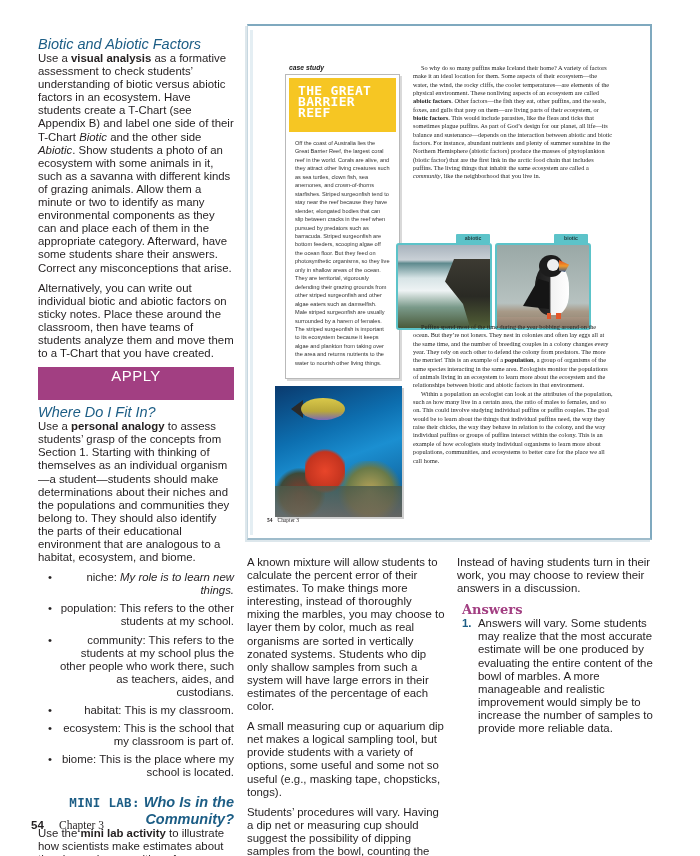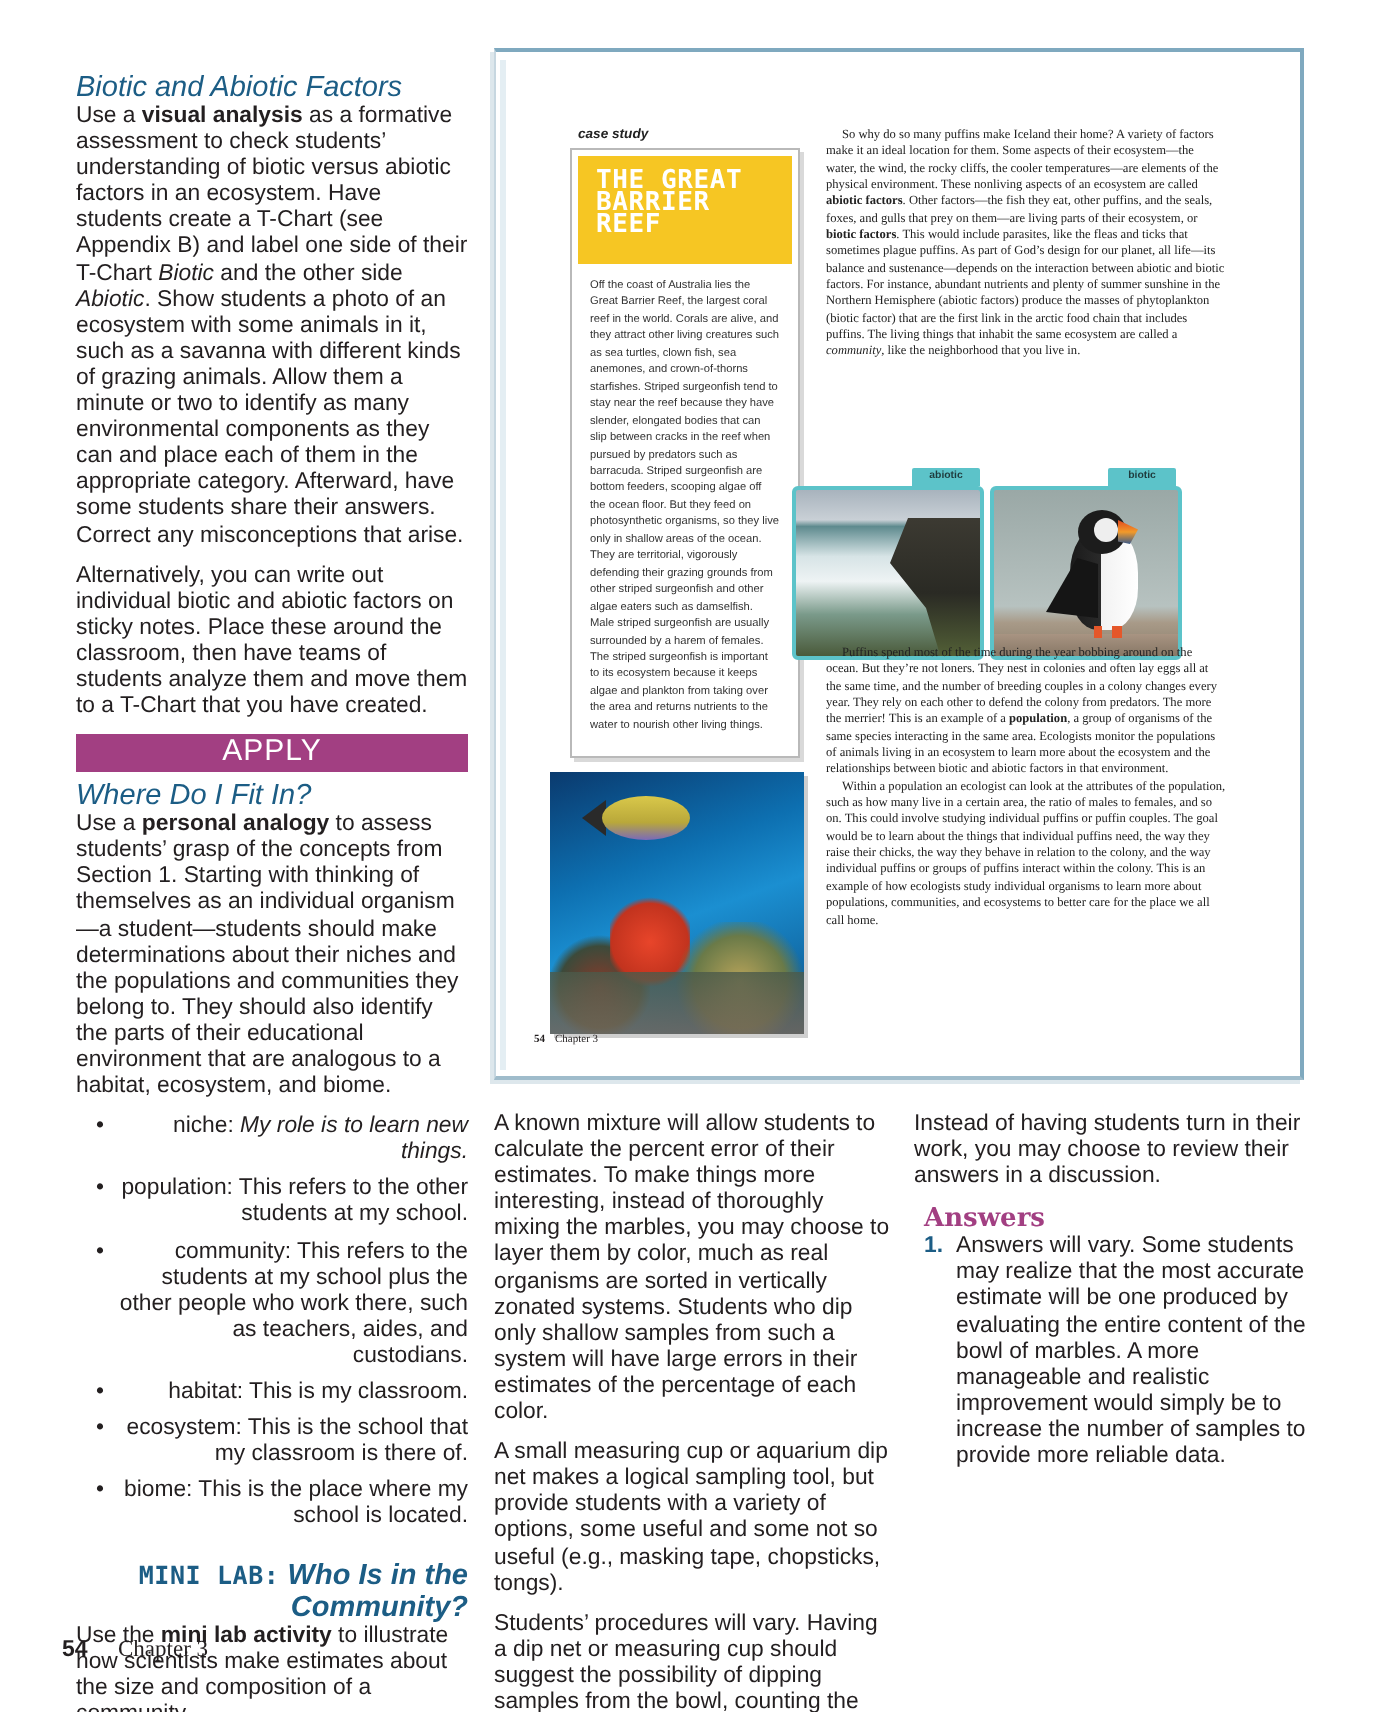--- a/index.html
+++ b/index.html
@@ -2,21 +2,21 @@
 <html><head>
   <meta charset="utf-8">
   <style>
     * { box-sizing: border-box; margin: 0; padding: 0; }
     html, body { width: 700px; height: 856px; background: #fff; overflow: hidden; }
     body { position: relative; font-family: "Liberation Sans", sans-serif; color: #231f20; }
 
     .col-left { position: absolute; left: 38px; top: 36px; width: 196px; font-size: 11.4px; line-height: 13.1px; }
     .col-left p { margin-bottom: 7px; }
     .h-blue { color: #1c5d85; font-style: italic; font-size: 14.5px; line-height: 16px; font-weight: normal; }
-    .apply-bar { background: #a23f82; color: #fff; text-align: center; font-size: 15px; line-height: 17px; letter-spacing: 0.5px; margin: 4px 0 4px 0; height: 19px; }
+    .apply-bar { background: #a23f82; color: #fff; text-align: center; font-size: 15px; line-height: 17px; letter-spacing: 0.5px; margin: 4px 0 4px 0; height: 33px; }
     ul.bullets { list-style: none; margin-left: 12px; text-align: right; }
     ul.bullets li { position: relative; padding-left: 8px; margin-bottom: 5px; }
     ul.bullets li::before { content: "•"; position: absolute; left: -2px; top: 0; }
     .minilab-head { color: #1c5d85; font-size: 14.5px; line-height: 16px; margin-top: 14px; text-align: right; }
     .minilab-head .ml { font-weight: bold; font-family: "DejaVu Sans Mono", monospace; font-size: 12.5px; letter-spacing: 0.3px; }
     .minilab-head .mt { font-style: italic; }
 
     .footer { position: absolute; left: 31px; top: 819px; font-size: 11.5px; }
     .footer .num { font-weight: bold; font-family: "Liberation Sans", sans-serif; margin-right: 12px; }
     .footer .chap { font-family: "Liberation Serif", serif; }
@@ -77,21 +77,21 @@
 
   <div class="apply-bar">APPLY</div>
 
   <h3 class="h-blue">Where Do I Fit In?</h3>
   <p><span>Use a </span><b>personal analogy</b><span> to assess students’ grasp of the concepts from Section 1. Starting with thinking of themselves as an individual organism—a student—students should make determinations about their niches and the populations and communities they belong to. They should also identify the parts of their educational environment that are analogous to a habitat, ecosystem, and biome.</span></p>
   <ul class="bullets">
     <li><span>niche: </span><i>My role is to learn new things.</i></li>
     <li><span>population: </span><span>This refers to the other students at my school.</span></li>
     <li><span>community: </span><span>This refers to the students at my school plus the other people who work there, such as teachers, aides, and custodians.</span></li>
     <li><span>habitat: </span><span>This is my classroom.</span></li>
-    <li><span>ecosystem: </span><span>This is the school that my classroom is there of.</span></li>
+    <li><span>ecosystem: </span><span>This is the school that my classroom is part of.</span></li>
     <li><span>biome: </span><span>This is the place where my school is located.</span></li>
   </ul>
 
   <h3 class="minilab-head"><span class="ml">MINI LAB:</span> <span class="mt">Who Is in the Community?</span></h3>
   <p><span>Use the </span><b>mini lab activity</b><span> to illustrate how scientists make estimates about the size and composition of a community.</span></p>
 
 </div>
 
 <div class="footer">
   <span class="num">54</span>

